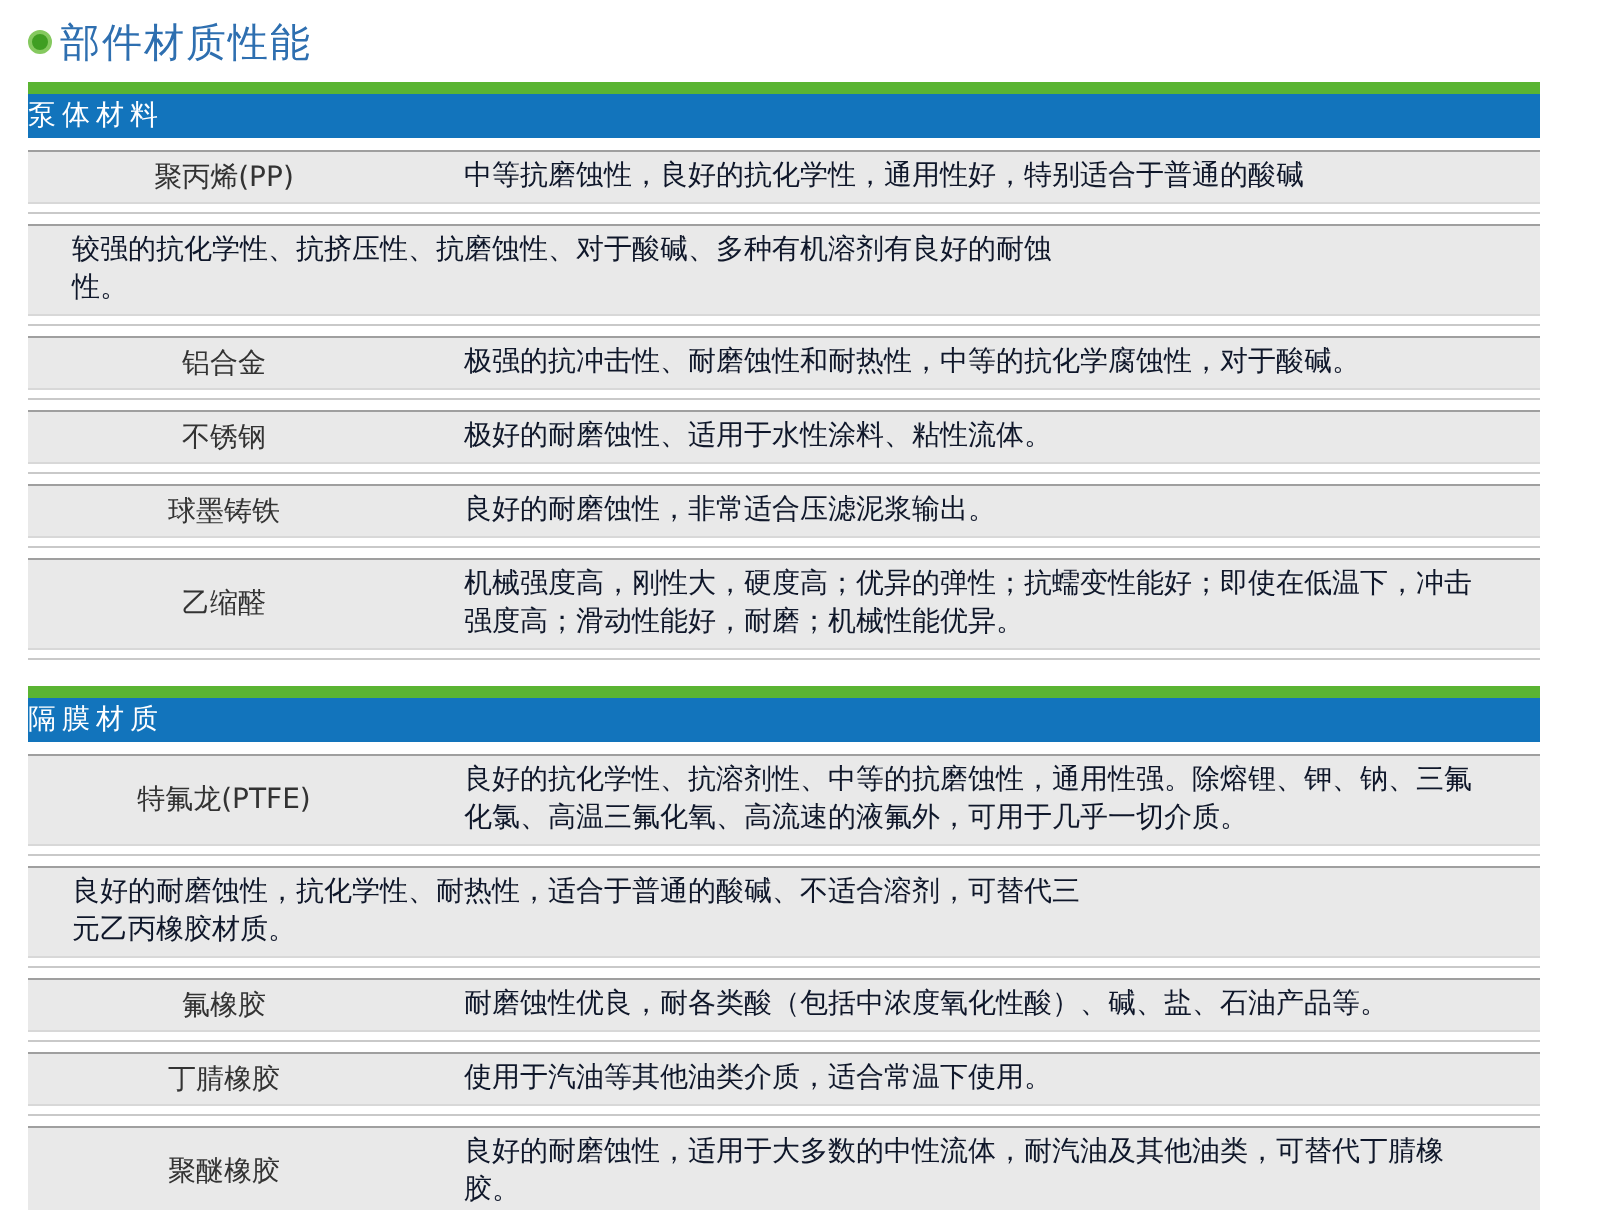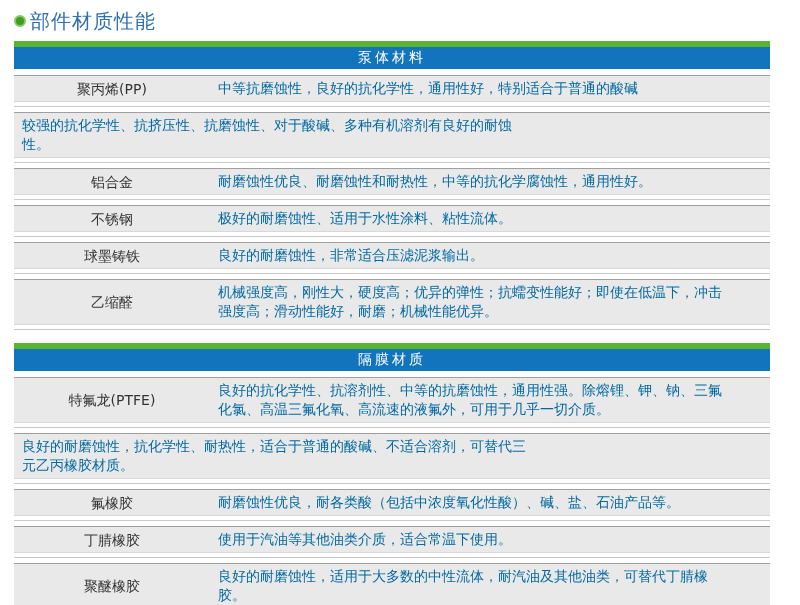--- a/index.html
+++ b/index.html
@@ -17,42 +17,42 @@
   }
   .bullet {
     width:8px; height:8px; border-radius:50%;
     background:#3f9e22; border:2px solid #85c95f; flex:0 0 auto;
   }
 
   .mtable { margin-bottom:13px; }
   .green-bar { height:6px; background:#5ab432; }
   .table-header {
     height:22px; background:#1274bc; color:#ffffff;
-    display:flex; align-items:center; justify-content:center;
+    display:flex; align-items:center; 
     font-size:14px; letter-spacing:3px;
   }
 
   .row {
     display:flex; background:#e9e9e9;
     border-top:1px solid #9f9f9f; border-bottom:1px solid #d8d8d8;
     padding:2px 0;
   }
   .row.first { margin-top:6px; }
   .sep { height:1px; background:#c9c9c9; margin:4px 0 5px 0; }
 
   .label-cell {
     width:196px; flex:0 0 auto;
     display:flex; align-items:center; justify-content:center;
     text-align:right; font-size:14px; line-height:18px;
     color:#333333; white-space:pre-line;
   }
   .desc-cell {
-    width:508px; flex:0 0 auto; margin-left:8px;
+    width:508px; flex:0 0 auto; margin-left:22px;
     display:flex; align-items:center;
-    font-size:14px; line-height:19px; color:#0369a1;
+    font-size:14px; line-height:19px; color:#0f172a;
     padding:1px 0;
   }
 </style>
 </head>
 <body>
 
 <div class="content">
 
   <div class="page-title">
     <span class="bullet"></span>
@@ -71,21 +71,21 @@
     </div>
     <div class="sep"></div>
 
     <div class="row">
       <div class="desc-cell">较强的抗化学性、抗挤压性、抗磨蚀性、对于酸碱、多种有机溶剂有良好的耐蚀性。</div>
     </div>
     <div class="sep"></div>
 
     <div class="row">
       <div class="label-cell">铝合金</div>
-      <div class="desc-cell">耐磨蚀性优良、耐磨蚀性和耐热性，中等的抗化学腐蚀性，通用性好。</div>
+      <div class="desc-cell">极强的抗冲击性、耐磨蚀性和耐热性，中等的抗化学腐蚀性，对于酸碱。</div>
     </div>
     <div class="sep"></div>
 
     <div class="row">
       <div class="label-cell">不锈钢</div>
       <div class="desc-cell">极好的耐磨蚀性、适用于水性涂料、粘性流体。</div>
     </div>
     <div class="sep"></div>
 
     <div class="row">

